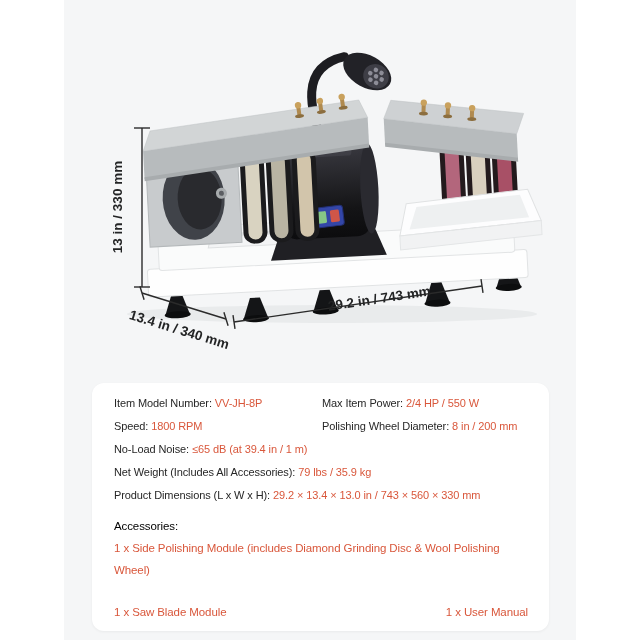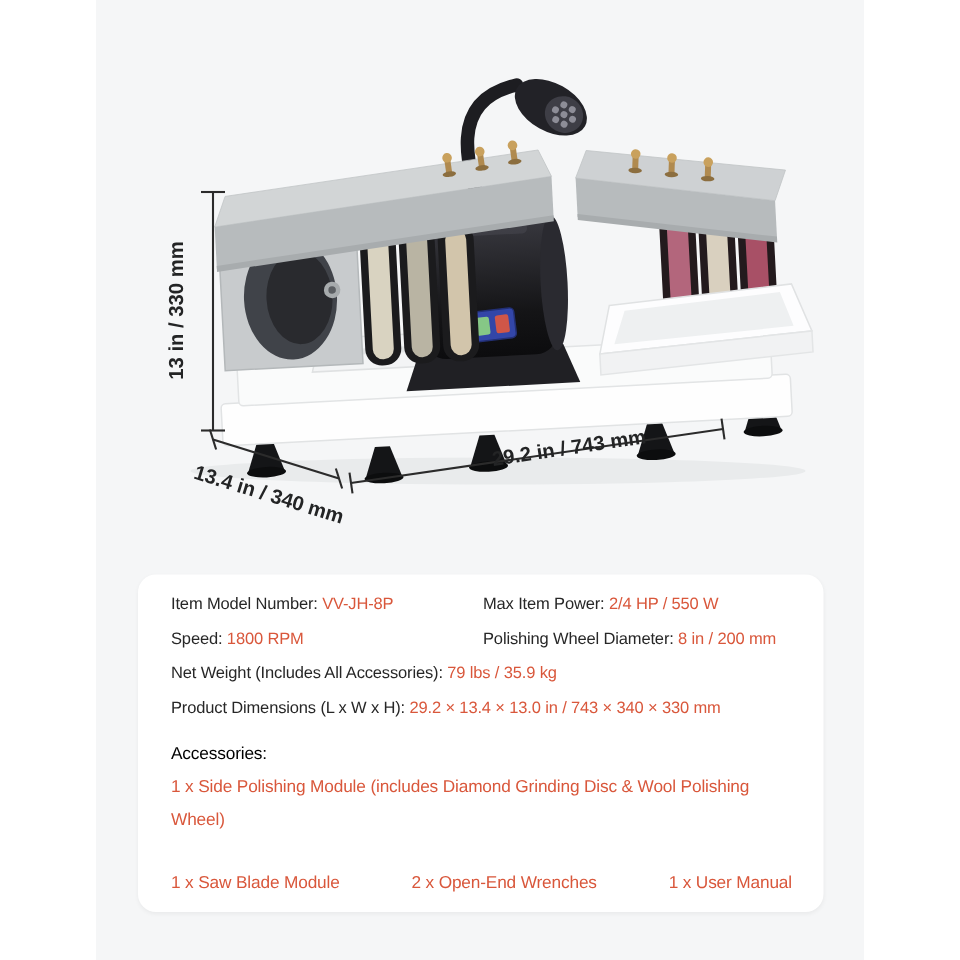--- a/index.html
+++ b/index.html
@@ -215,28 +215,28 @@
       <text class="dim-text" text-anchor="middle" transform="translate(316,303) rotate(-8.5)">29.2 in / 743 mm</text>
     </svg>
 
     <div class="card">
       <div class="spec-grid">
         <div class="spec"><span>Item Model Number: </span><span class="val">VV-JH-8P</span></div>
         <div class="spec"><span>Max Item Power: </span><span class="val">2/4 HP / 550 W</span></div>
         <div class="spec"><span>Speed: </span><span class="val">1800 RPM</span></div>
         <div class="spec"><span>Polishing Wheel Diameter: </span><span class="val">8 in / 200 mm</span></div>
       </div>
+      <div class="spec"><span>No-Load Noise: </span><span class="val">≤65 dB (at 39.4 in / 1 m)</span></div>
       <div class="spec"><span>Net Weight (Includes All Accessories): </span><span class="val">79 lbs / 35.9 kg</span></div>
-      <div class="spec"><span>Product Dimensions (L x W x H): </span><span class="val">29.2 × 13.4 × 13.0 in / 743 × 340 × 330 mm</span></div>
+      <div class="spec"><span>Product Dimensions (L x W x H): </span><span class="val">29.2 × 13.4 × 13.0 in / 743 × 560 × 330 mm</span></div>
 
       <div class="acc">
         <div class="acc-line">Accessories:</div>
         <div class="acc-line val">1 x Side Polishing Module (includes Diamond Grinding Disc &amp; Wool Polishing Wheel)</div>
         <div class="acc-row">
           <span>1 x Saw Blade Module</span>
-          <span>2 x Open-End Wrenches</span>
           <span>1 x User Manual</span>
         </div>
       </div>
     </div>
 
   </div>
 </div>
 
 </body></html>

